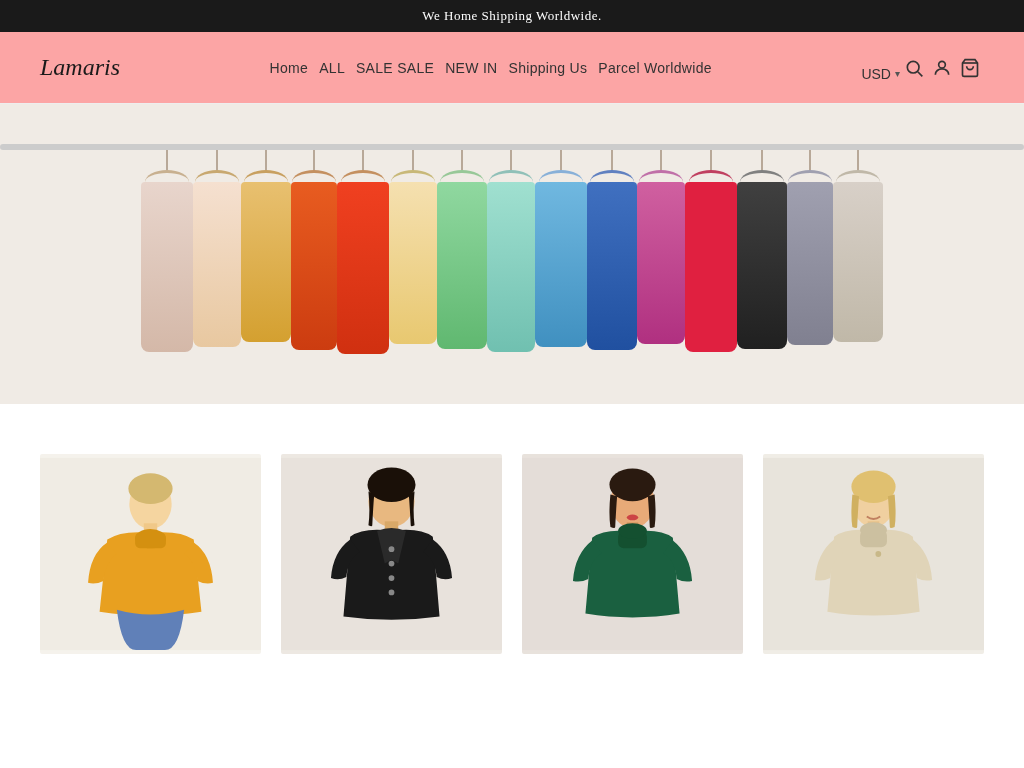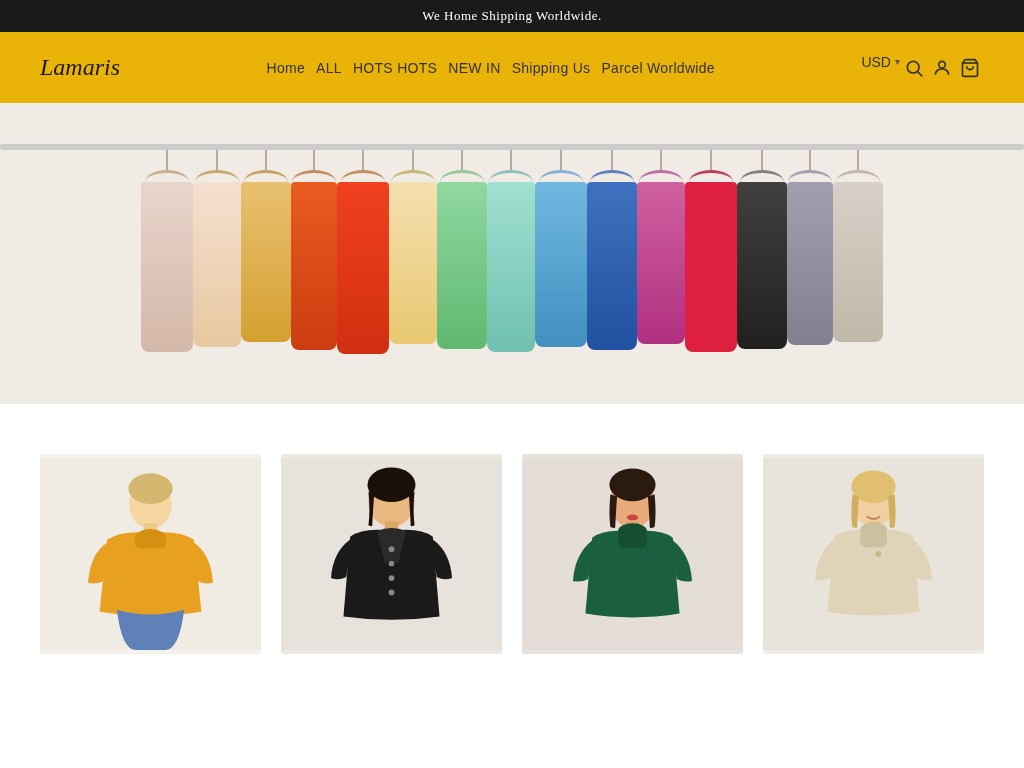--- a/index.html
+++ b/index.html
@@ -16,21 +16,21 @@
     }
 
     
     .header {
       display: flex;
       align-items: center;
       justify-content: space-between;
       padding: 0 40px;
       height: 72px;
       border-bottom: 1px solid #eee;
-      background: #eab308;
+      background: #fca5a5;
     }
 
     .logo {
       font-size: 24px;
       font-family: 'Georgia', serif;
       font-style: italic;
       font-weight: normal;
       color: #1a1a1a;
       text-decoration: none;
       cursor: pointer;
@@ -47,21 +47,21 @@
       font-size: 14px;
       color: #333;
       text-decoration: none;
       letter-spacing: 0.3px;
       cursor: pointer;
       font-family: Arial, sans-serif;
     }
 
     .header-actions {
       display: flex;
-      align-items: flex-start;
+      align-items: flex-end;
     }
 
     .currency-selector {
       font-size: 14px;
       color: #333;
       cursor: pointer;
       display: flex;
       align-items: center;
       gap: 4px;
       font-family: Arial, sans-serif;
@@ -218,21 +218,21 @@
   <span>We Home Shipping Worldwide.</span>
 </div>
 
 <header class="header">
 
   <a class="logo">Lamaris</a>
 
   <nav class="nav">
     <a class="nav-item">Home</a>
     <a class="nav-item">ALL</a>
-    <a class="nav-item">HOTS HOTS</a>
+    <a class="nav-item">SALE SALE</a>
     <a class="nav-item">NEW IN</a>
     <a class="nav-item">Shipping Us</a>
     <a class="nav-item">Parcel Worldwide</a>
   </nav>
 
   <div class="header-actions">
     <div class="currency-selector">
       <span>USD</span>
       <span class="chevron">▾</span>
     </div>

